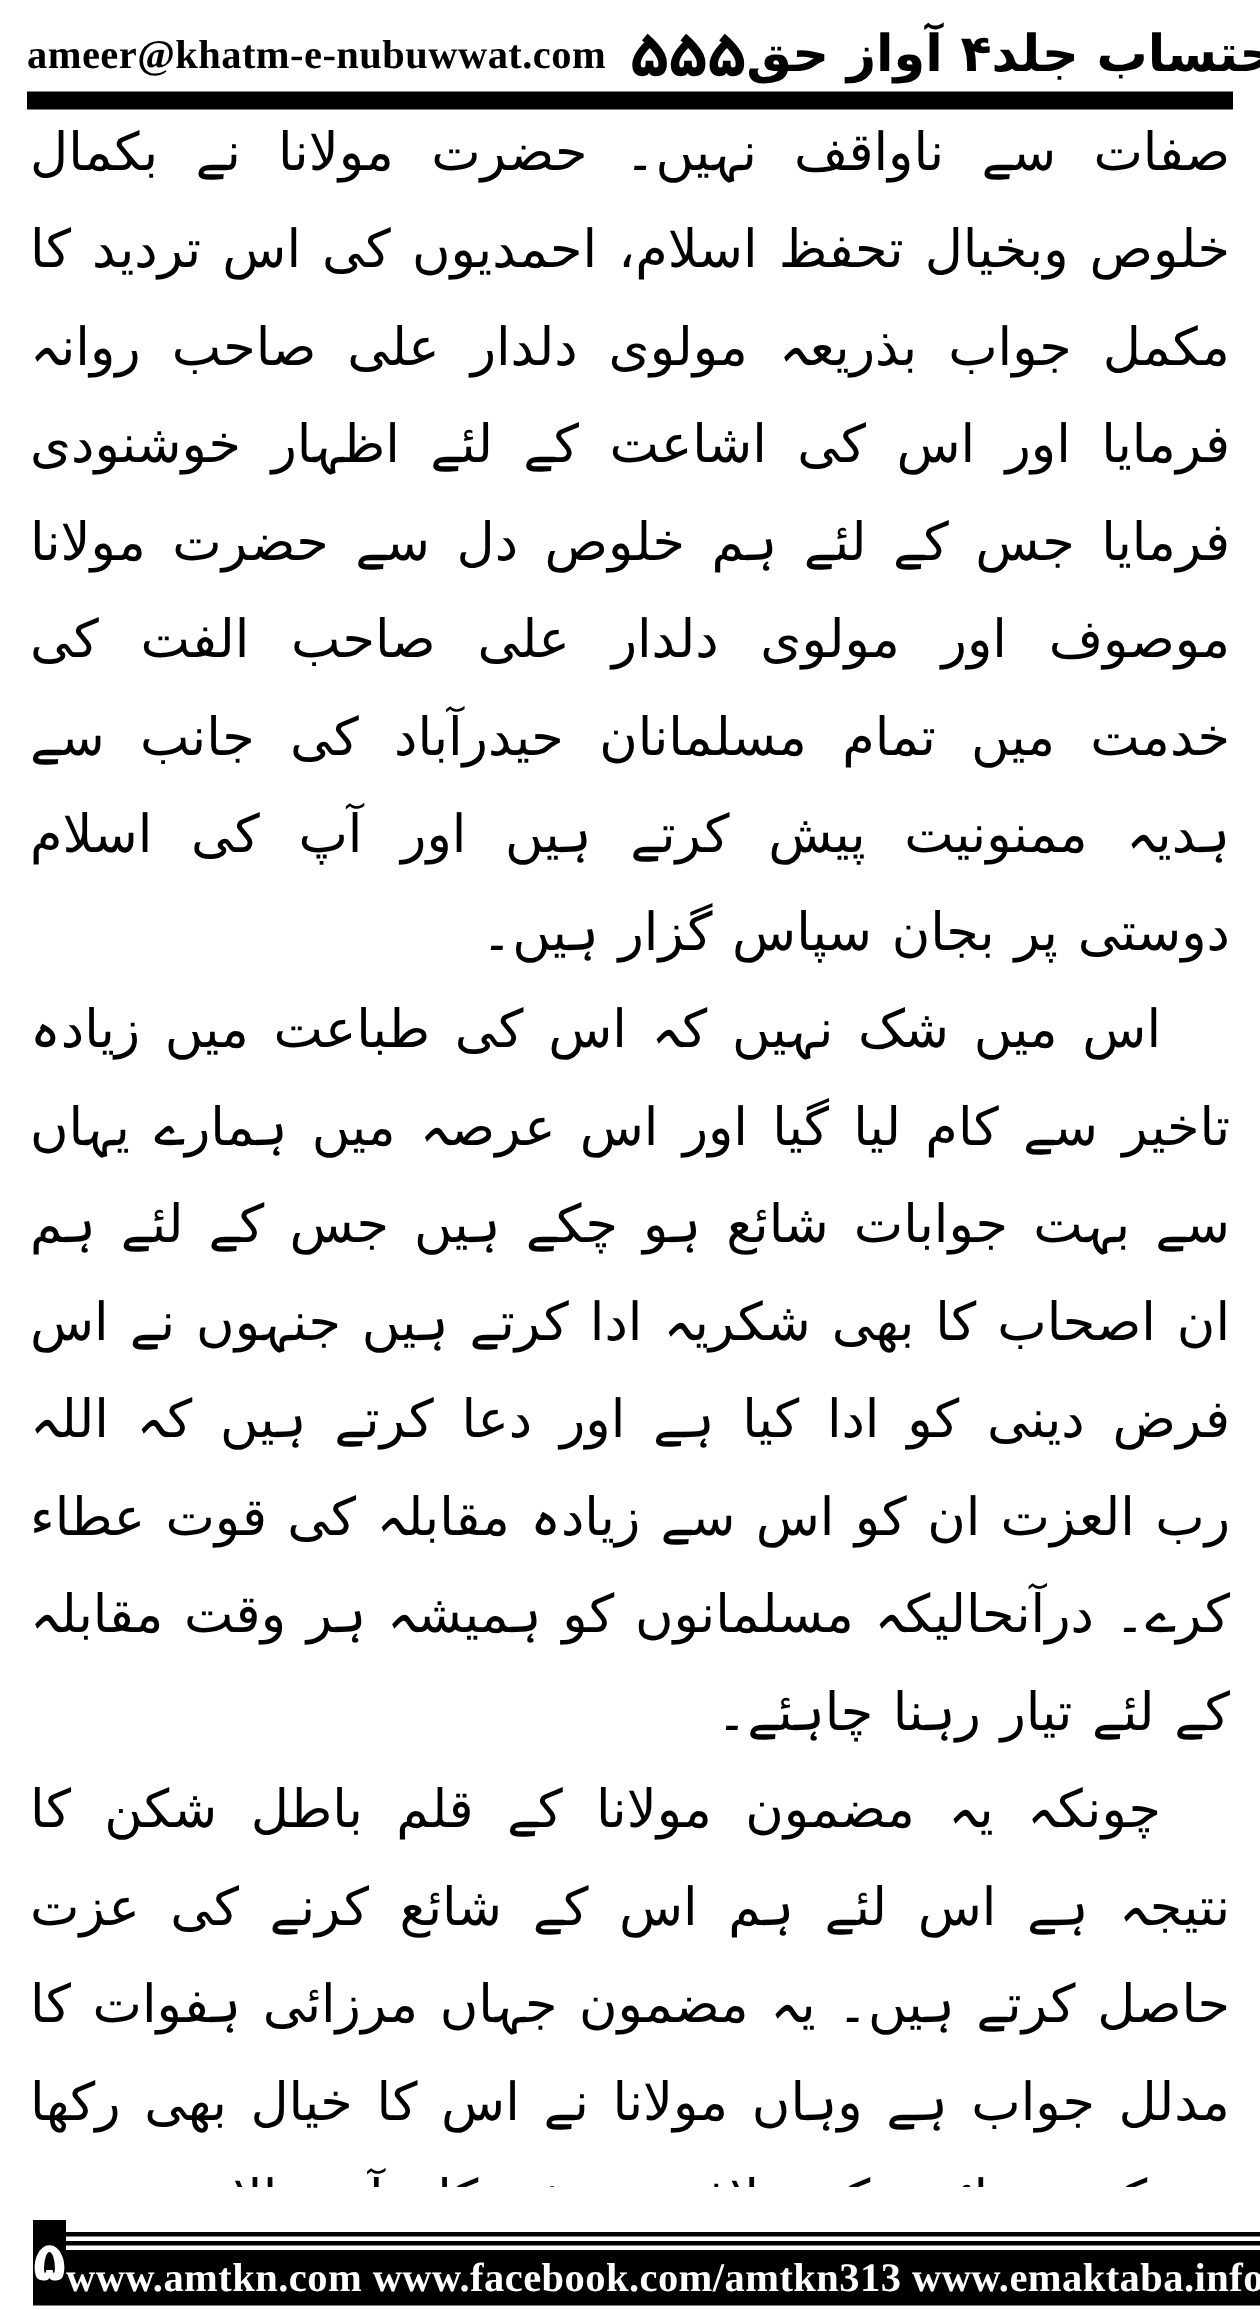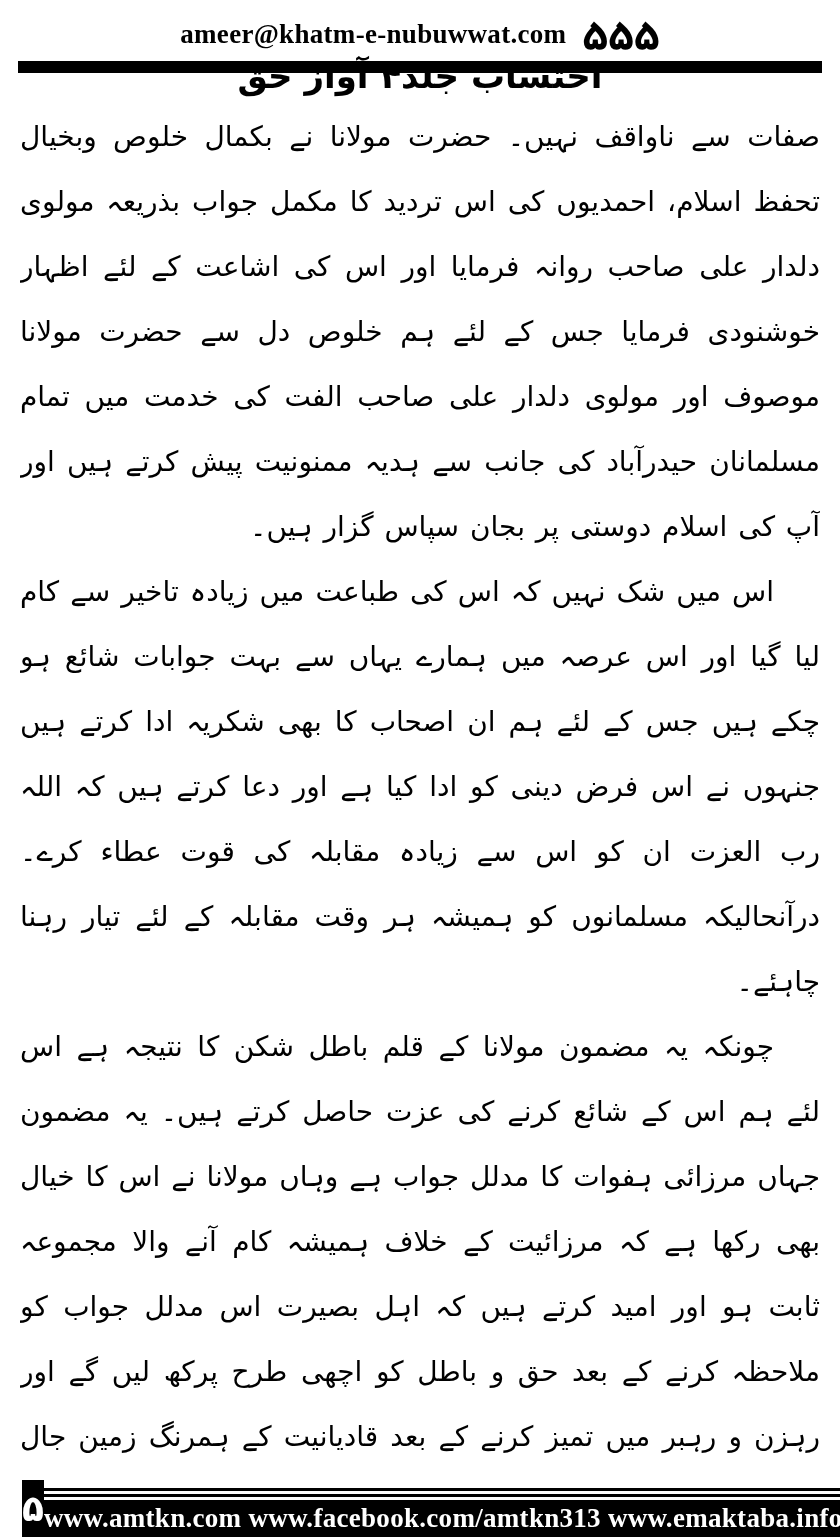--- a/index.html
+++ b/index.html
@@ -9,21 +9,21 @@
     margin:0 auto;
     background:#ffffff;
     color:#000;
     overflow:hidden;
     font-family:"DejaVu Sans",sans-serif;
   }
 
   
   .hdr{
     position:absolute;top:12px;left:18px;right:18px;height:48px;
-    display:flex;align-items:center;flex-direction:column;
+    display:flex;align-items:center;
   }
   .hdr-left{display:flex;align-items:center;gap:16px;}
   .hdr-email{
     font-family:"Liberation Serif",serif;
     font-weight:bold;font-size:27px;letter-spacing:.3px;
     white-space:nowrap;
   }
   .hdr-pageno{
     font-size:44px;font-weight:bold;line-height:1;
     font-family:Liberation Sans, sans-serif;
@@ -34,25 +34,25 @@
     font-size:34px;font-weight:bold;
     white-space:nowrap;
   }
   .hdr-rule{
     position:absolute;top:61px;left:18px;right:18px;height:12px;
     background:#000;
   }
 
   
   .body-text{
-    position:absolute;top:104px;left:20px;right:20px;height:1388px;
+    position:absolute;top:70px;left:20px;right:20px;height:1388px;
     overflow:hidden;
     direction:rtl;
     text-align:justify;
-    font-size:28px;
+    font-size:35px;
     line-height:65px;
     word-spacing:2px;
   }
   .body-text p{margin:0;padding:0;}
   .body-text p.indent{text-indent:46px;}
 
   
   .footer{
     position:absolute;left:22px;right:2px;bottom:3px;height:57px;
     display:flex;

